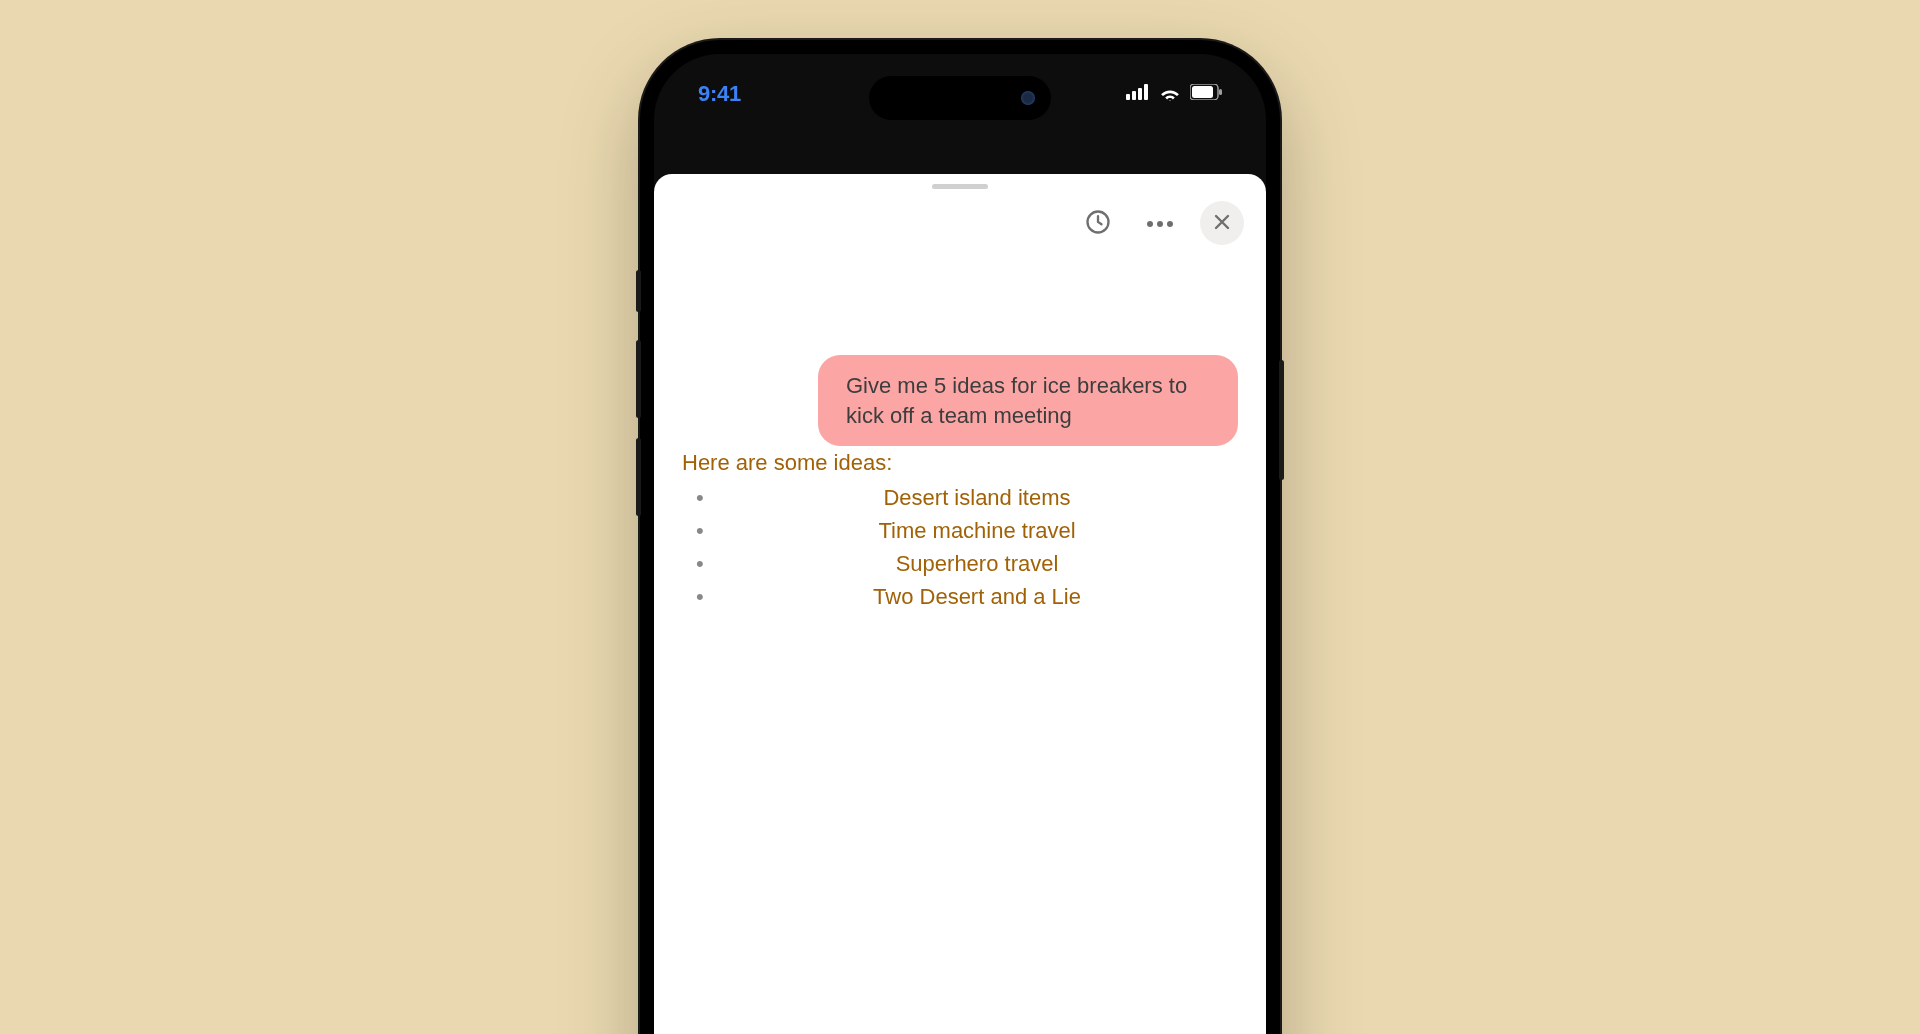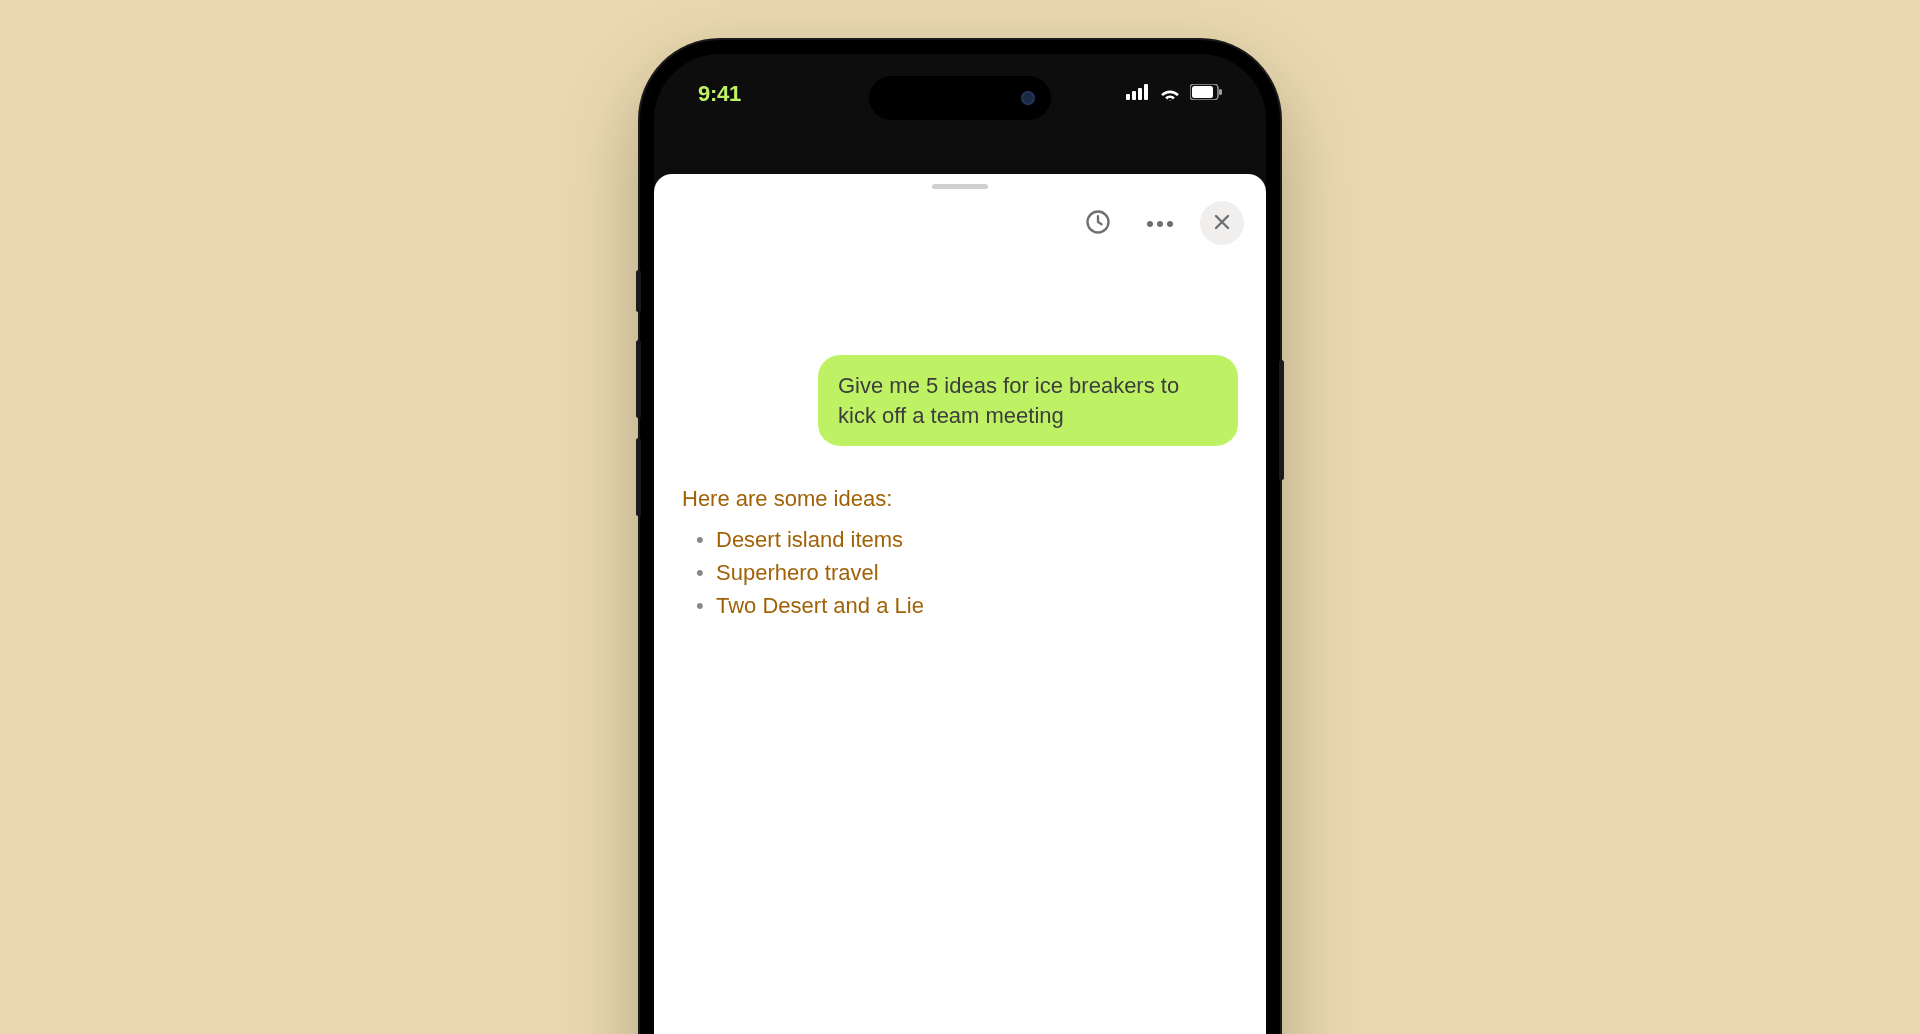--- a/index.html
+++ b/index.html
@@ -52,21 +52,21 @@
     box-shadow: inset 0 0 3px rgba(100,150,255,0.4);
   }
   .status-bar {
     position: absolute;
     top: 0; left: 0; right: 0;
     height: 80px;
     display: flex;
     align-items: center;
     justify-content: space-between;
     padding: 0 44px;
-    color: #bef264;
+    color: #3b82f6;
     z-index: 5;
   }
   .status-time {
     font-size: 22px;
     font-weight: 600;
     letter-spacing: -0.3px;
   }
   .status-icons {
     display: flex;
     align-items: center;
@@ -106,36 +106,36 @@
   .icon-btn.filled { background: #f0efed; }
   .chat-area {
     flex: 1;
     padding: 110px 28px 20px 28px;
     display: flex;
     flex-direction: column;
   }
   .user-bubble {
     align-self: flex-end;
     max-width: 420px;
-    background: #bef264;
+    background: #fca5a5;
     color: #3d3d3d;
     font-size: 22px;
     line-height: 1.35;
-    padding: 16px 20px;
+    padding: 16px 28px;
     border-radius: 22px;
-    margin-bottom: 36px;
   }
   .ai-response {
     color: #a16207;
     font-size: 22px;
     line-height: 1.5;
   }
   .ai-response ul {
     list-style: none;
-    margin-top: 8px;
+    margin-top: 2px;
+    text-align: center;
   }
   .ai-response li {
     position: relative;
     padding-left: 34px;
   }
   .ai-response li::before {
     content: "•";
     position: absolute;
     left: 14px;
     color: #888;
@@ -228,20 +228,21 @@
           </span>
         </button>
       </div>
 
       <div class="chat-area">
         <div class="user-bubble">Give me 5 ideas for ice breakers to kick off a team meeting</div>
         <div class="ai-response">
           <div>Here are some ideas:</div>
           <ul>
             <li>Desert island items</li>
+            <li>Time machine travel</li>
             <li>Superhero travel</li>
             <li>Two Desert and a Lie</li>
           </ul>
         </div>
       </div>
 
     </div>
   </div>
 </div>
 

